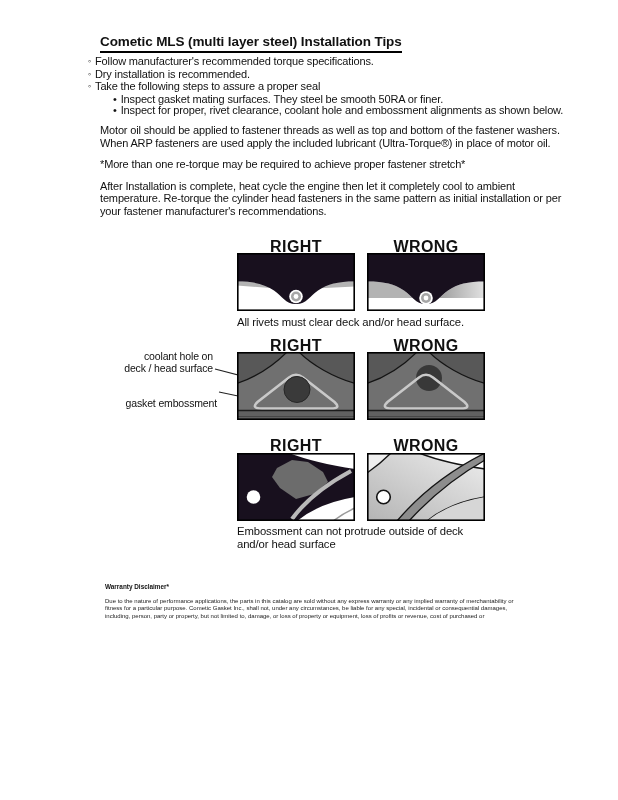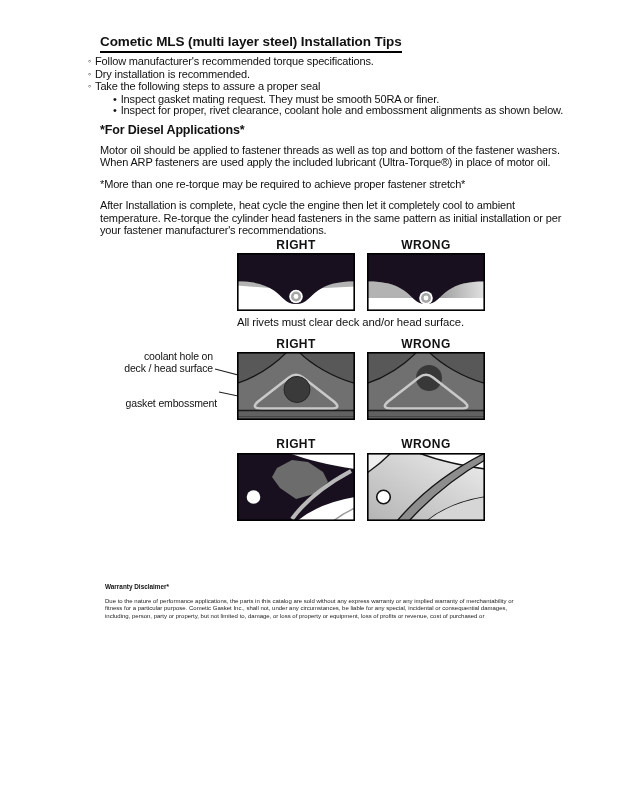--- a/index.html
+++ b/index.html
@@ -12,21 +12,21 @@
     letter-spacing:-0.1px;border-bottom:2px solid #000;padding-bottom:2px;white-space:nowrap;
   }
   .bullets{position:absolute;left:88px;top:47px;font-size:11px;line-height:11.6px;letter-spacing:-0.15px;white-space:nowrap;}
   .bullet-row{display:flex;align-items:baseline;}
   .bullet-row .marker{font-size:9px;margin-right:4px;position:relative;top:-1px;}
   .bullet-row.sub{margin-left:25px;}
   .bullet-row.sub .marker{font-size:11px;top:0;}
   .diesel{position:absolute;left:100px;top:115px;width:470px;font-size:11px;line-height:12.5px;letter-spacing:-0.15px;}
   .diesel h2{font-size:12.5px;font-weight:bold;margin:0 0 7px 0;}
   .diesel p{margin:0 0 9px 0;}
-  .dlabel{position:absolute;width:118px;text-align:center;font-size:12px;font-weight:bold;letter-spacing:0.4px;}
+  .dlabel{position:absolute;width:118px;text-align:center;font-size:16px;font-weight:bold;letter-spacing:0.4px;}
   .panel{position:absolute;display:block;}
   .dcap{position:absolute;font-size:11.3px;letter-spacing:-0.1px;white-space:pre-line;line-height:13px;}
   .side-label{position:absolute;font-size:10.5px;line-height:11.5px;text-align:right;letter-spacing:-0.15px;white-space:pre-line;}
   .leader{position:absolute;left:0;top:228px;pointer-events:none;}
   .legal{position:absolute;left:105px;top:574px;width:413px;font-size:6px;line-height:7.5px;letter-spacing:0;color:#222;}
   .legal h3{font-size:6.4px;font-weight:bold;margin:0 0 7px 0;color:#111;}
   .legal p{margin:0 0 6px 0;white-space:pre-line;}
   .pagenum{position:absolute;left:390px;top:757px;font-size:13.5px;letter-spacing:0.3px;color:#7f1d1d;}
 </style>
 </head>
@@ -44,30 +44,29 @@
     <div class="bullet-row">
       <span class="marker">◦</span>
       <span>Dry installation is recommended.</span>
     </div>
     <div class="bullet-row">
       <span class="marker">◦</span>
       <span>Take the following steps to assure a proper seal</span>
     </div>
     <div class="bullet-row sub">
       <span class="marker">•</span>
-      <span>Inspect gasket mating request. They must be smooth 50RA or finer.</span>
+      <span>Inspect gasket mating surfaces. They steel be smooth 50RA or finer.</span>
     </div>
     <div class="bullet-row sub">
       <span class="marker">•</span>
       <span>Inspect for proper, rivet clearance, coolant hole and embossment alignments as shown below.</span>
     </div>
   </div>
 
   <div class="diesel">
-    <h2>*For Diesel Applications*</h2>
     <p>Motor oil should be applied to fastener threads as well as top and bottom of the fastener washers. When ARP fasteners are used apply the included lubricant (Ultra-Torque®) in place of motor oil.</p>
     <p>*More than one re-torque may be required to achieve proper fastener stretch*</p>
     <p>After Installation is complete, heat cycle the engine then let it completely cool to ambient temperature. Re-torque the cylinder head fasteners in the same pattern as initial installation or per your fastener manufacturer's recommendations.</p>
   </div>
 
   <div class="dlabel" style="left:237px;top:229px;">RIGHT</div>
   <div class="dlabel" style="left:367px;top:229px;">WRONG</div>
 
   <svg class="panel" style="left:237px;top:244px;" width="118" height="58" viewBox="0 0 118 58">
     <rect width="118" height="58" fill="#ffffff"></rect>
@@ -158,20 +157,22 @@
     </defs>
     <rect width="118" height="68" fill="#ffffff"></rect>
     <path d="M0,0 L52,0 Q78,10 118,16 L118,44 Q82,50 60,68 L0,68 Z" fill="url(#g2)" stroke="#141414" stroke-width="1.4"></path>
     <path d="M60,68 Q82,50 118,44 L118,68 Z" fill="#d6d6d6"></path>
     <path d="M0,20 Q13,11 24,0 L0,0 Z" fill="#efefef" stroke="#141414" stroke-width="1.4"></path>
     <path d="M30,68 C52,42 82,18 118,0 L118,7 C88,24 62,46 42,68 Z" fill="#8d8d8d" stroke="#141414" stroke-width="1.3"></path>
     <circle cx="16.5" cy="44" r="6.8" fill="#ffffff" stroke="#141414" stroke-width="1.6"></circle>
     <rect x="0.8" y="0.8" width="116.4" height="66.4" fill="none" stroke="#000" stroke-width="1.6"></rect>
   </svg>
 
+  <div class="dcap" style="left:237px;top:516px;">Embossment can not protrude outside of deck
+and/or head surface</div>
 
   <div class="legal">
     <h3>Warranty Disclaimer*</h3>
     <p>Due to the nature of performance applications, the parts in this catalog are sold without any express warranty or any implied warranty of merchantability or fitness for a particular purpose. Cometic Gasket Inc., shall not, under any circumstances, be liable for any special, incidental or consequential damages, including, person, party or property, but not limited to, damage, or loss of property or equipment, loss of profits or revenue, cost of purchased or replacement goods, or claims of customers of the purchase, which may arise and/or result from sale, installation or use of these parts. Installation of these parts could adversely affect the motor manufacturers warranty coverage.</p>
     <p>VENUE-The agreed upon venue, in the event of dispute whatsoever between the parties, whether instituted by either party, including, but not limited to, contract terms, payment terms, delivery, type, defects, sufficiency of product, shall be the Court of Common Pleas, Lake County, Ohio or the Painesville Municipal Court, Lake County, Ohio, depending on the amount in controversy.
 This agreement shall be governed by and construed under the laws of the State of Ohio.</p>
     <p>All prices and terms are subject to change without notice.</p>
     <p>Terms COD- Secured with a completed dealer/jobber application on File, COD-Company check with a current credit card number on file. Open accounts may be established by well rated firms. A credit application is available upon request. Open accounts are due payable Net 30 days from date of invoice. No statement will be sent. If an account becomes 60 or more days past due, it is subject to being placed on credit hold. No orders will be shipped or new orders accepted until past due balance is paid. If an account becomes 90 or more days past due, it is subject to being placed for collections. All costs of collection are the responsibility of the customer, including attorney fees, court costs, and other expenses of litigation.</p>
     <p>Returns- Authorized (RGA) must be obtained in advance on all returns. A packing slip or invoice number must accompany the merchandise. No returns after 30 days from invoice date. All returns are subject to a 25% restocking charge. All custom designed and custom manufactured gaskets are non-returnable.</p>
     <p>Only catalog parts are returnable.

